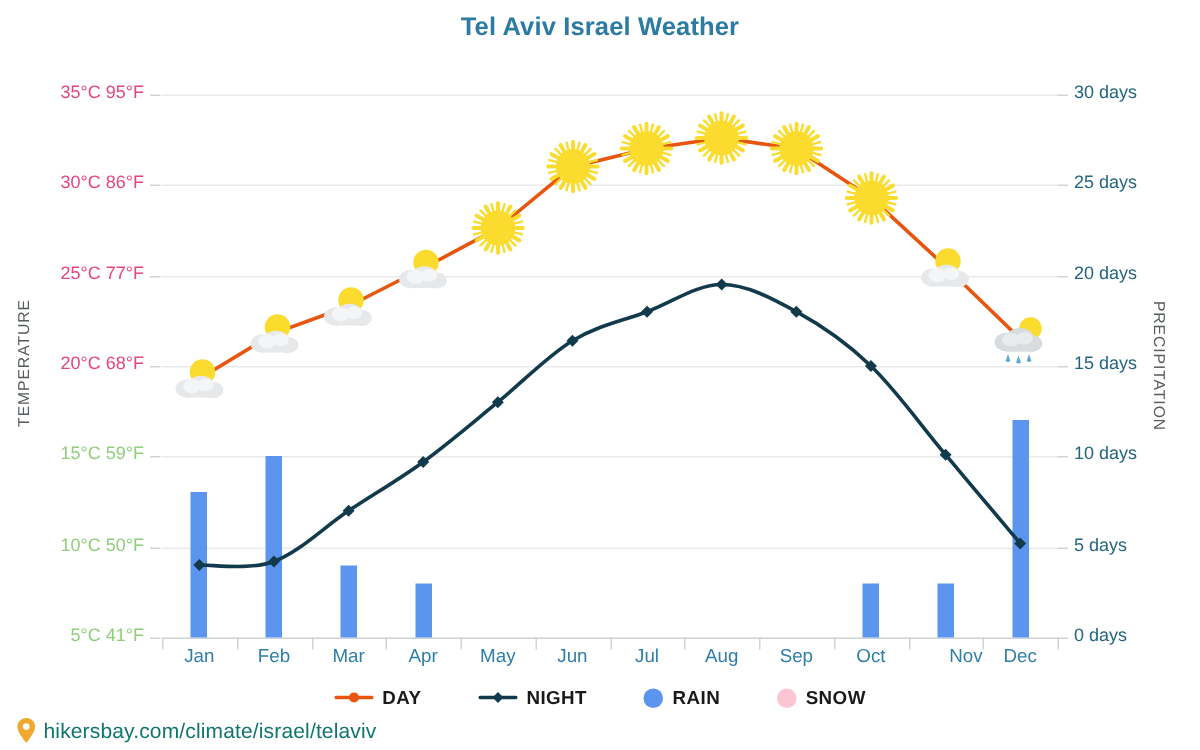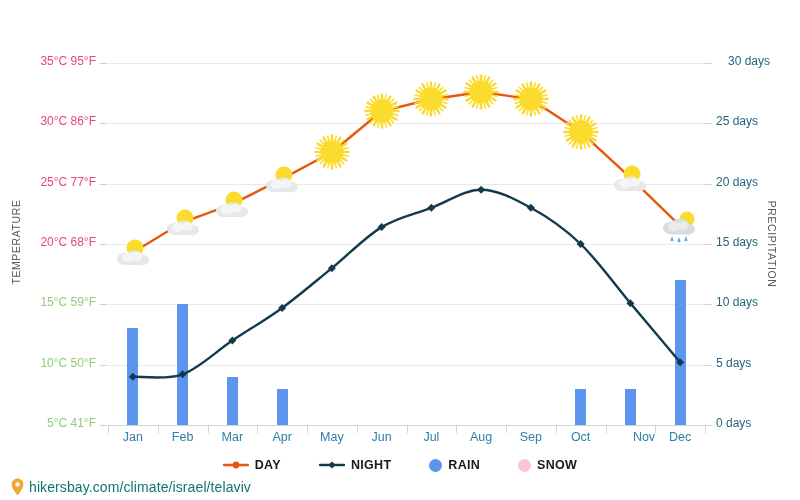--- a/index.html
+++ b/index.html
@@ -205,20 +205,21 @@
     font-size: 14px;
     color: #0f766e;
     letter-spacing: 0.1px;
   }
 </style>
 </head>
 <body>
 
 <div id="chart-root">
 
+  <div class="chart-title">Tel Aviv Israel Weather</div>
 
   <div class="axis-title left">TEMPERATURE</div>
   <div class="axis-title right">PRECIPITATION</div>
 
   <div id="grid-layer">
       <div class="gridline" style="top: 63px; left: 108px; width: 597px;"></div>
       <div class="gridline" style="top: 123.333px; left: 108px; width: 597px;"></div>
       <div class="gridline" style="top: 183.667px; left: 108px; width: 597px;"></div>
       <div class="gridline" style="top: 244px; left: 108px; width: 597px;"></div>
       <div class="gridline" style="top: 304.333px; left: 108px; width: 597px;"></div>
@@ -236,21 +237,21 @@
       <div class="ylabel-left" style="top: 235px; color: rgb(232, 68, 127);">20°C 68°F</div>
       <div class="tick-dash-left" style="top: 304.333px;"></div>
       <div class="ylabel-left" style="top: 295.333px; color: rgb(143, 206, 122);">15°C 59°F</div>
       <div class="tick-dash-left" style="top: 364.667px;"></div>
       <div class="ylabel-left" style="top: 355.667px; color: rgb(143, 206, 122);">10°C 50°F</div>
       <div class="tick-dash-left" style="top: 425px;"></div>
       <div class="ylabel-left" style="top: 416px; color: rgb(143, 206, 122);">5°C 41°F</div>
     </div>
   <div id="ytick-right-layer">
       <div class="tick-dash-right" style="top: 63px;"></div>
-      <div class="ylabel-right" style="top: 54px; margin-left: 12px;">30 days</div>
+      <div class="ylabel-right" style="top: 54px;">30 days</div>
       <div class="tick-dash-right" style="top: 123.333px;"></div>
       <div class="ylabel-right" style="top: 114.333px;">25 days</div>
       <div class="tick-dash-right" style="top: 183.667px;"></div>
       <div class="ylabel-right" style="top: 174.667px;">20 days</div>
       <div class="tick-dash-right" style="top: 244px;"></div>
       <div class="ylabel-right" style="top: 235px;">15 days</div>
       <div class="tick-dash-right" style="top: 304.333px;"></div>
       <div class="ylabel-right" style="top: 295.333px;">10 days</div>
       <div class="tick-dash-right" style="top: 364.667px;"></div>
       <div class="ylabel-right" style="top: 355.667px;">5 days</div>

